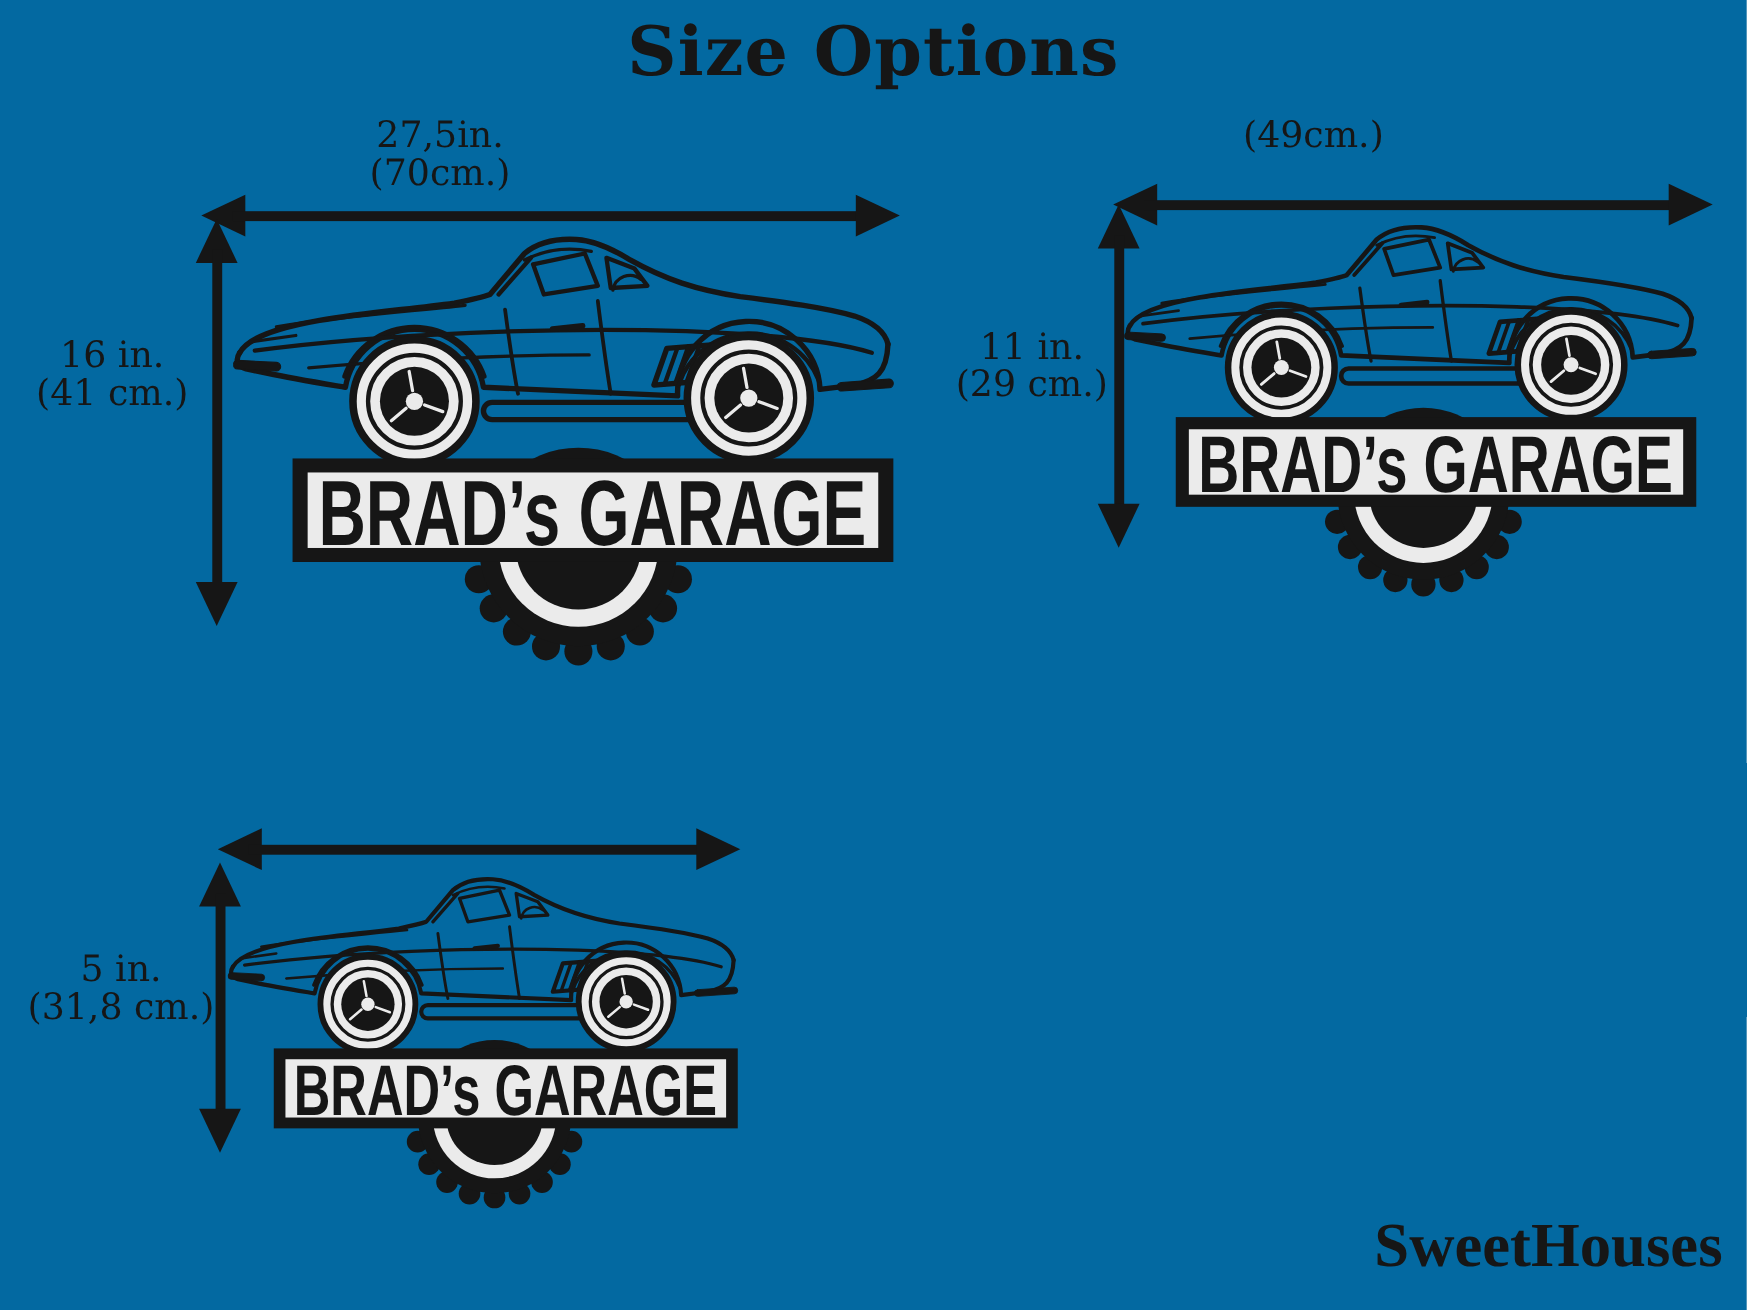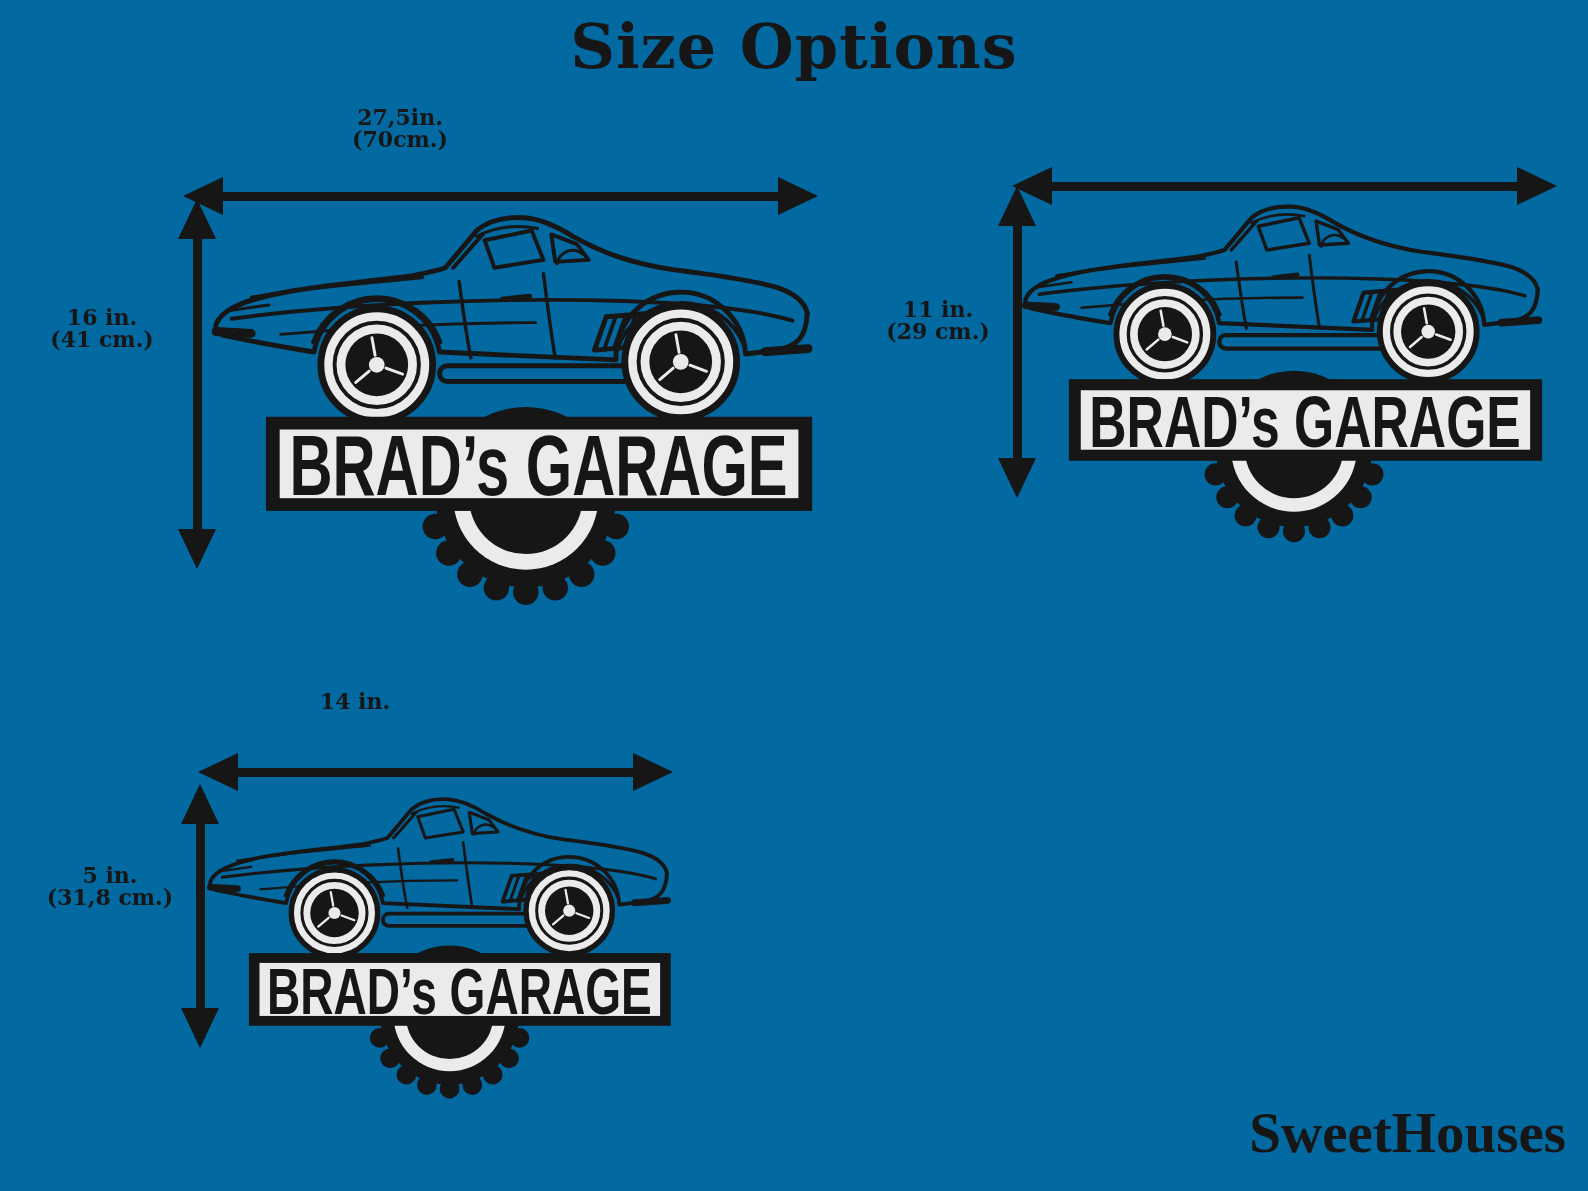--- a/index.html
+++ b/index.html
@@ -7,21 +7,21 @@
     position:relative;width:1588px;height:1191px;background:#0369a1;
     font-family:"DejaVu Serif","Liberation Serif",serif;color:#161616;overflow:hidden;
   }
   .title{
     position:absolute;top:10px;left:0;width:100%;margin:0;text-align:center;
     font-size:62px;font-weight:bold;letter-spacing:1px;
   }
   .brand{
     position:absolute;right:22px;top:1100px;font-size:57px;font-weight:bold;letter-spacing:0px;font-family:Liberation Serif, serif;
   }
-  .dim-label{position:absolute;font-weight:bold;font-size:22px;line-height:1.02;text-align:center;}
+  .dim-label{position:absolute;font-weight:normal;font-size:33px;line-height:1.02;text-align:center;}
   .dim-label .line{display:block;}
 
   
   .harrow,.varrow{position:absolute;}
   .harrow .shaft{position:absolute;left:28px;right:28px;top:50%;margin-top:-4.5px;height:9px;background:#161616;}
   .harrow .head{position:absolute;top:0;width:0;height:0;border-top:19px solid transparent;border-bottom:19px solid transparent;}
   .harrow .head.left{left:0;border-right:40px solid #161616;}
   .harrow .head.right{right:0;border-left:40px solid #161616;}
   .varrow .shaft{position:absolute;top:28px;bottom:28px;left:50%;margin-left:-4.5px;width:9px;background:#161616;}
   .varrow .head{position:absolute;left:0;width:0;height:0;border-left:19px solid transparent;border-right:19px solid transparent;}
@@ -155,41 +155,41 @@
   </div>
   <div class="dim-label" id="o1-hlabel">
     <span class="line">16 in.</span>
     <span class="line">(41 cm.)</span>
   </div>
   <svg class="design" id="o1-design" viewBox="0 0 620 412">
     <use href="#sign-design"></use>
   </svg>
 
   <div class="dim-label" id="o2-wlabel">
+    <span class="line">(49cm.)</span>
   </div>
   <div class="harrow" id="o2-harrow">
     <span class="head left"></span>
     <span class="shaft"></span>
     <span class="head right"></span>
   </div>
   <div class="varrow" id="o2-varrow">
     <span class="head up"></span>
     <span class="shaft"></span>
     <span class="head down"></span>
   </div>
   <div class="dim-label" id="o2-hlabel">
     <span class="line">11 in.</span>
     <span class="line">(29 cm.)</span>
   </div>
   <svg class="design" id="o2-design" viewBox="0 0 620 412">
     <use href="#sign-design"></use>
   </svg>
 
   <div class="dim-label" id="o3-wlabel">
-    <span class="line">14 in.</span>
   </div>
   <div class="harrow" id="o3-harrow">
     <span class="head left"></span>
     <span class="shaft"></span>
     <span class="head right"></span>
   </div>
   <div class="varrow" id="o3-varrow">
     <span class="head up"></span>
     <span class="shaft"></span>
     <span class="head down"></span>

